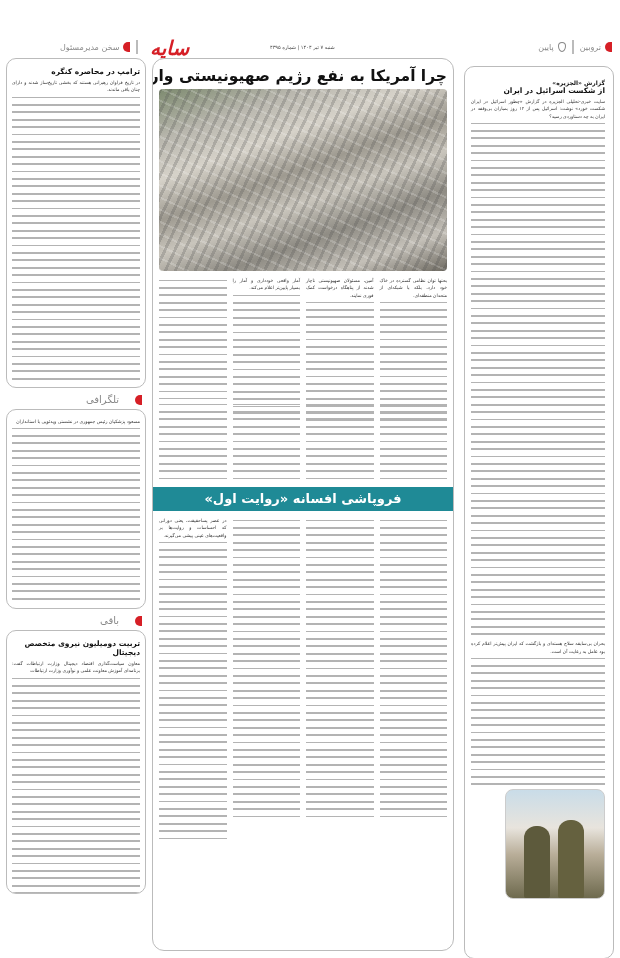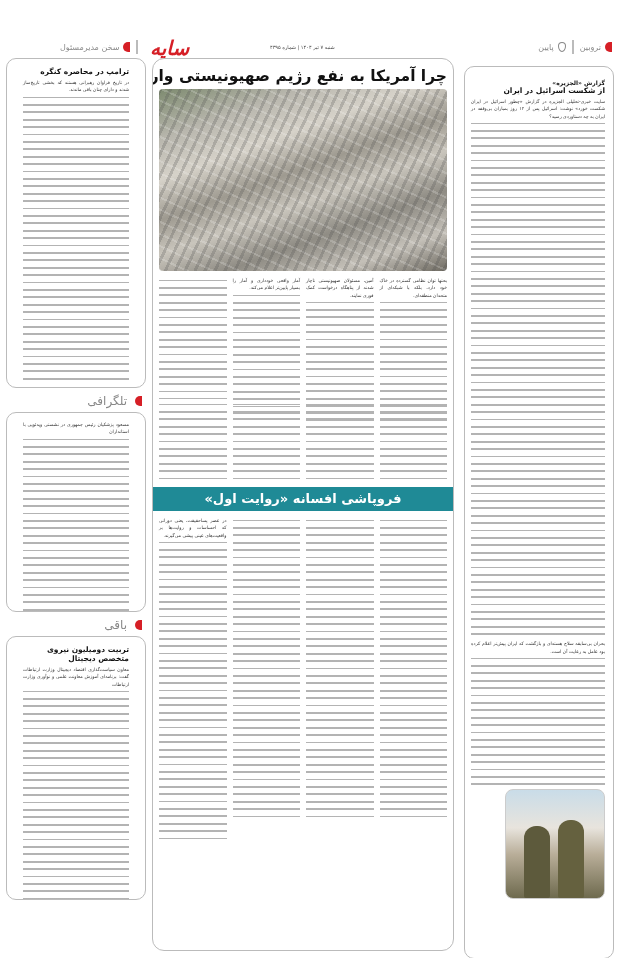--- a/index.html
+++ b/index.html
@@ -31,22 +31,22 @@
   .hero::after { content: ""; position: absolute; inset: 0; background: repeating-linear-gradient(115deg, rgba(80,80,80,0.25) 0 3px, transparent 3px 9px), repeating-linear-gradient(25deg, rgba(255,255,255,0.18) 0 2px, transparent 2px 11px); }
   .cols4 { display: flex; gap: 6px; margin-top: 6px; }
   .cols4 .c { flex: 1; height: 122px; }
   .banner { background: #1f8a96; color: #fff; font-size: 13px; font-weight: bold; text-align: center; height: 24px; line-height: 24px; margin: 6px -6px; }
   .cols4b { display: flex; gap: 6px; }
   .cols4b .c { flex: 1; height: 300px; }
   .photo2 { width: 100px; height: 110px; border-radius: 8px; margin-top: 4px; background: linear-gradient(180deg, #c9dce8 0%, #e8e4dd 35%, #b8ad98 60%, #6e6a4e 100%); position: relative; overflow: hidden; border: 1px solid #ccc; }
   .soldier { position: absolute; bottom: 0; width: 26px; height: 72px; background: #5d5a3c; border-radius: 12px 12px 2px 2px; }
   .soldier.a { left: 18px; } .soldier.b { left: 52px; height: 78px; background: #65613f; }
 
-  .lbox { border: 1px solid #bbb; border-radius: 10px; padding: 8px 16px 4px; overflow: hidden; }
-  .sec-head { display: flex; align-items: center; gap: 8px; font-size: 12px; color: #888; margin: 6px 4px 4px; }
+  .lbox { border: 1px solid #bbb; border-radius: 10px; padding: 8px 5px 4px; overflow: hidden; }
+  .sec-head { display: flex; align-items: center; gap: 16px; font-size: 10px; color: #888; margin: 6px 4px 4px; }
   .red-dot { width: 7px; height: 10px; background: #d61f26; border-radius: 6px 0 0 6px; }
 </style>
 </head>
 <body>
 
 <div class="topbar">
   <div class="section-tag tag-right">
     <span class="red-mark"></span>
     <span>تروبین</span>
     <span class="vbar"></span>

